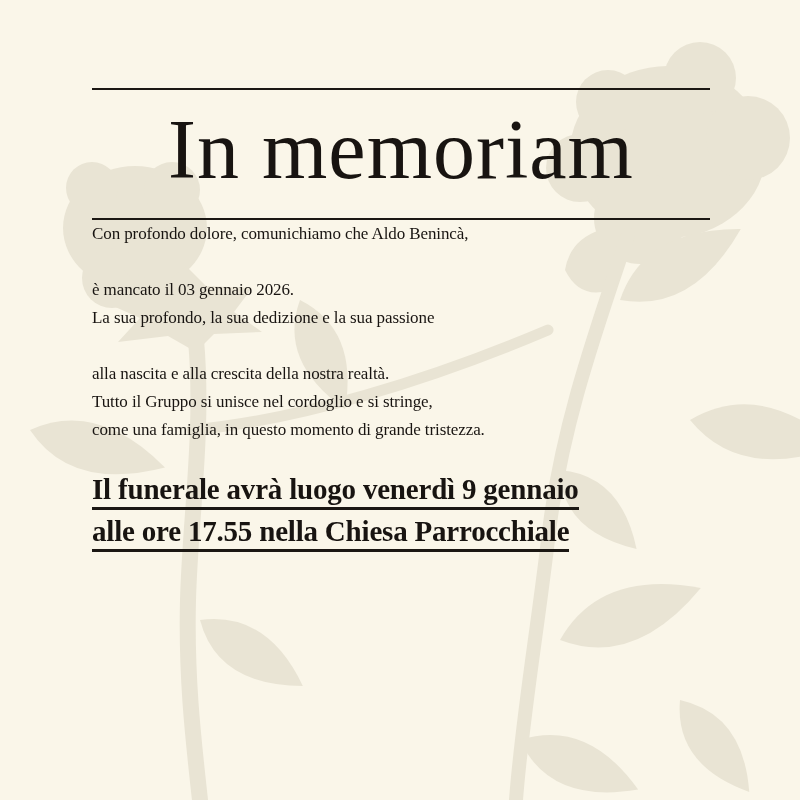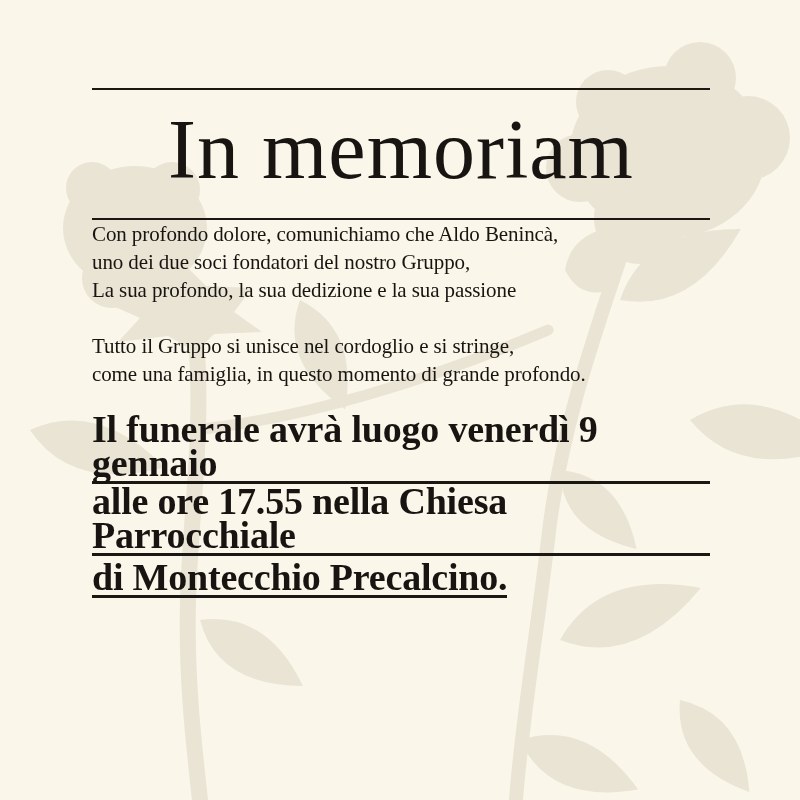--- a/index.html
+++ b/index.html
@@ -40,32 +40,32 @@
   h1.title {
     margin: 16px 0 0 0;
     font-weight: 400;
     font-size: 84px;
     line-height: 88px;
     text-align: center;
     letter-spacing: 1px;
     font-feature-settings: "onum";
   }
   p.body-par {
-    font-size: 21px;
+    font-size: 17px;
     line-height: 28px;
     letter-spacing: -0.1px;
     margin: 0;
     font-feature-settings: "onum";
   }
   .par-1 { margin-top: 38px; }
   .par-2 { margin-top: 26px; }
   .par-3 { margin-top: 22px; }
   p.funeral {
     margin: 24px 0 0 0;
-    font-size: 38px;
+    font-size: 29px;
     line-height: 42px;
     font-weight: 700;
     letter-spacing: -0.2px;
     font-feature-settings: "onum";
   }
   p.funeral .u {
     display: inline-block;
     line-height: 34px;
     border-bottom: 3px solid #1b1713;
     padding-bottom: 1px;
@@ -113,22 +113,22 @@
   </svg>
 
   <div class="content">
 
     <hr class="rule rule-top">
 
     <h1 class="title"><span>In memoriam</span><br></h1>
 
     <hr class="rule rule-bottom">
 
-    <p class="body-par par-1"><span>Con profondo dolore, comunichiamo che Aldo Benincà,</span><br><span>uno dei due soci fondatori del nostro Gruppo,</span><br></p>
+    <p class="body-par par-1"><span>Con profondo dolore, comunichiamo che Aldo Benincà,</span><br><br><span>è mancato il 03 gennaio 2026.</span></p>
 
-    <p class="body-par par-2"><span>La sua profondo, la sua dedizione e la sua passione</span><br><br></p>
+    <p class="body-par par-2"><span>La sua profondo, la sua dedizione e la sua passione</span><br><br><span>alla nascita e alla crescita della nostra realtà.</span></p>
 
-    <p class="body-par par-3"><span>Tutto il Gruppo si unisce nel cordoglio e si stringe,</span><br><span>come una famiglia, in questo momento di grande profondo.</span></p>
+    <p class="body-par par-3"><span>Tutto il Gruppo si unisce nel cordoglio e si stringe,</span><br><span>come una famiglia, in questo momento di grande tristezza.</span></p>
 
-    <p class="funeral"><span class="u">Il funerale avrà luogo venerdì 9 gennaio</span><br><span class="u">alle ore 17.55 nella Chiesa Parrocchiale</span><br><span class="u">di Montecchio Precalcino.</span></p>
+    <p class="funeral"><span class="u">Il funerale avrà luogo venerdì 9 gennaio</span><br><span class="u">alle ore 17.55 nella Chiesa Parrocchiale</span><br></p>
 
   </div>
 </div>
 
 </body></html>

